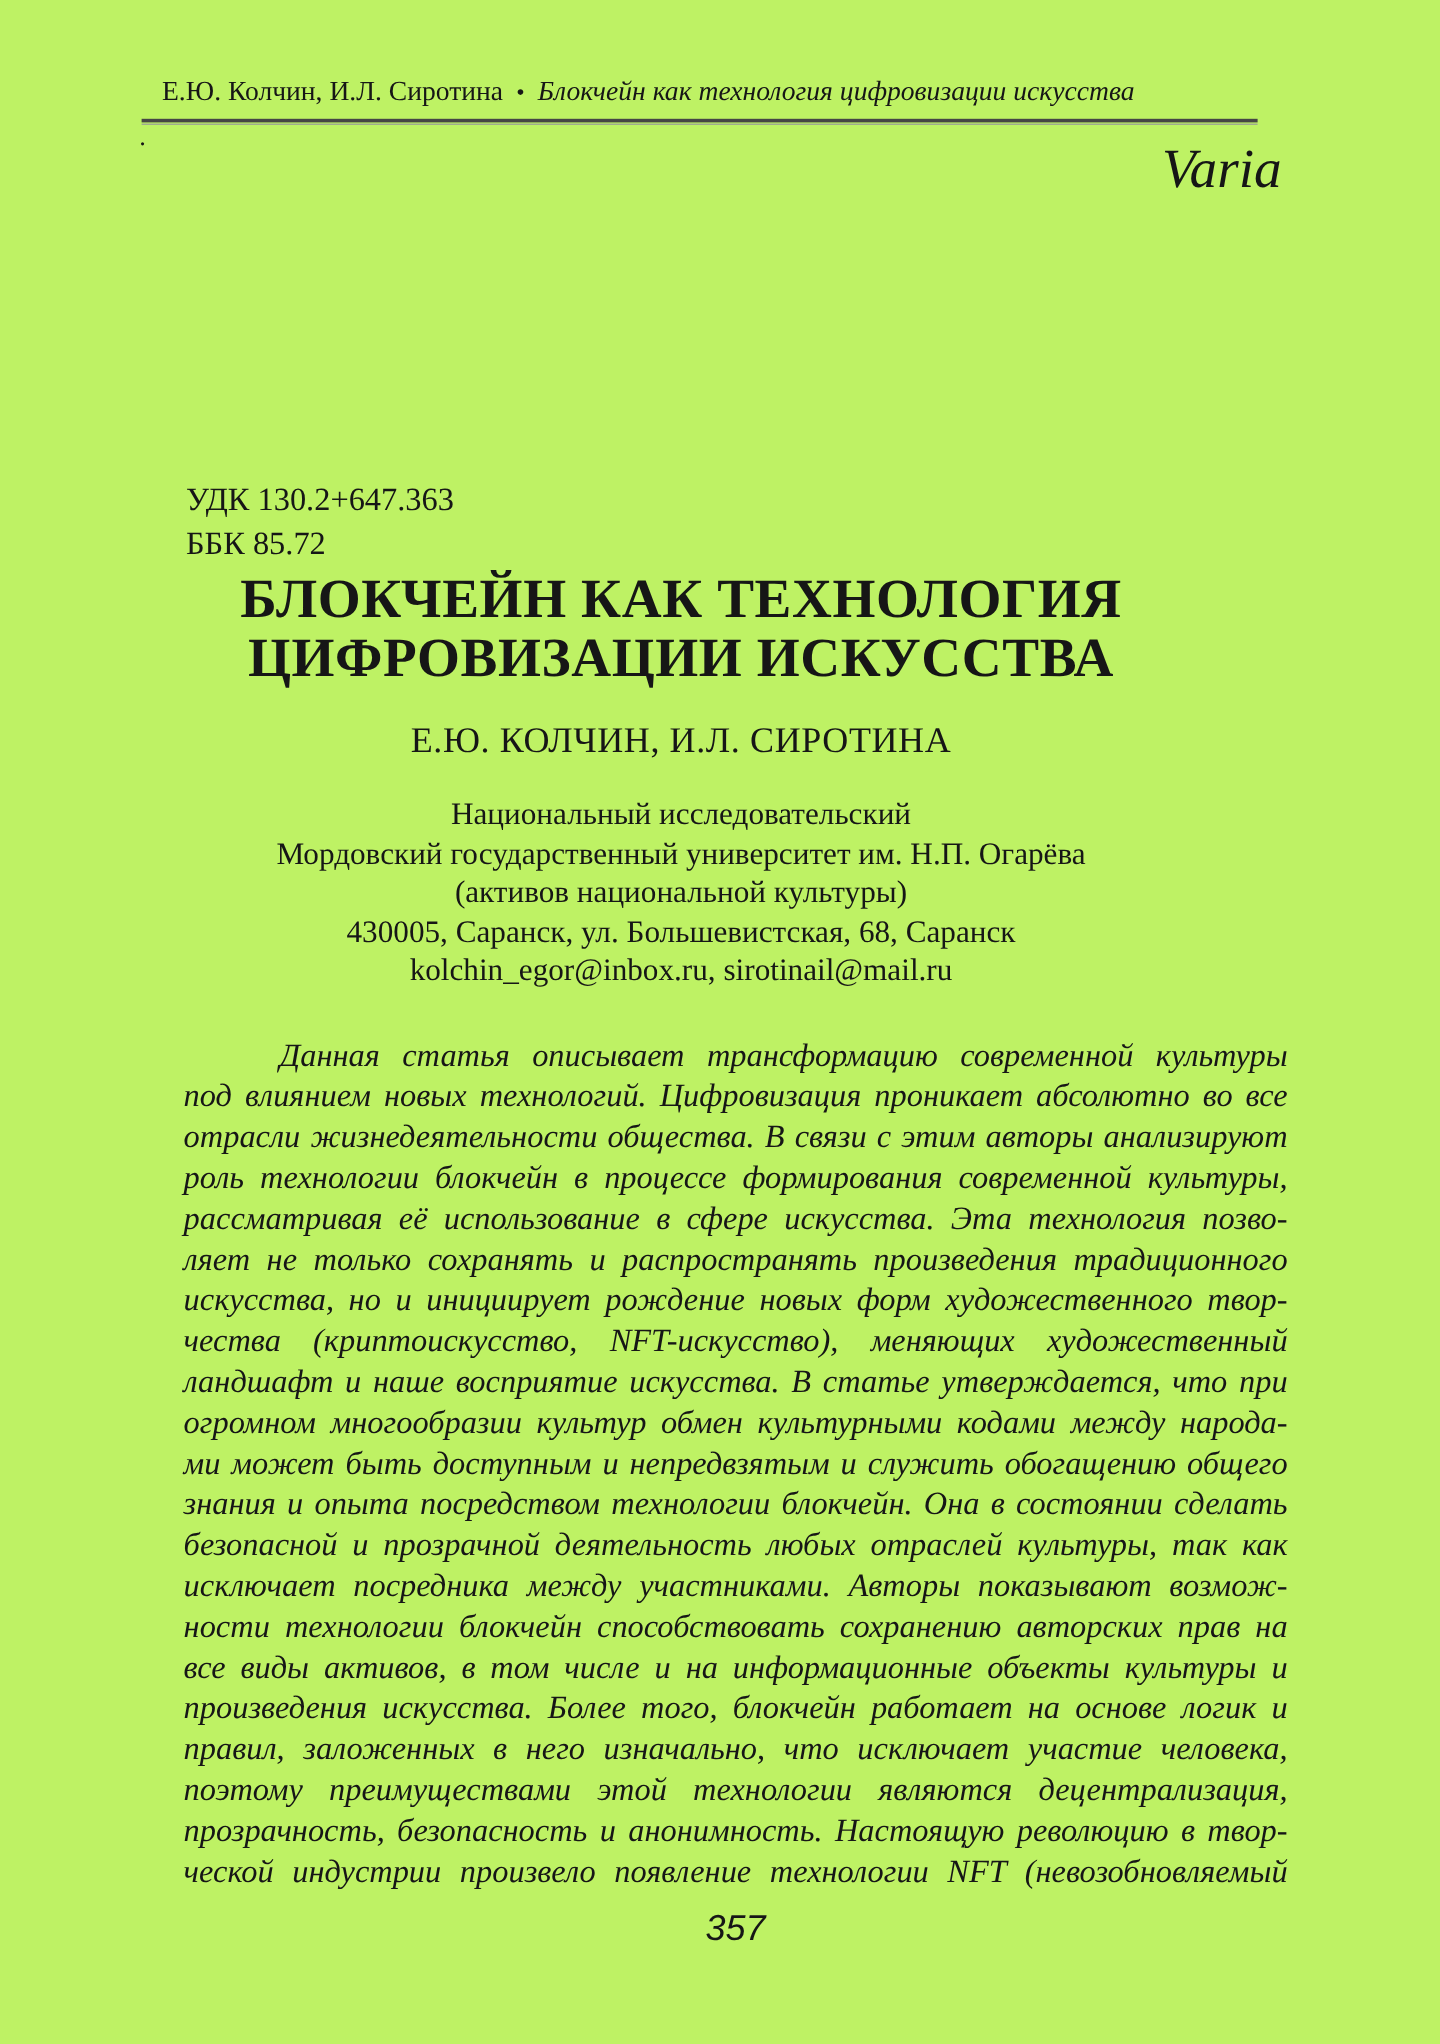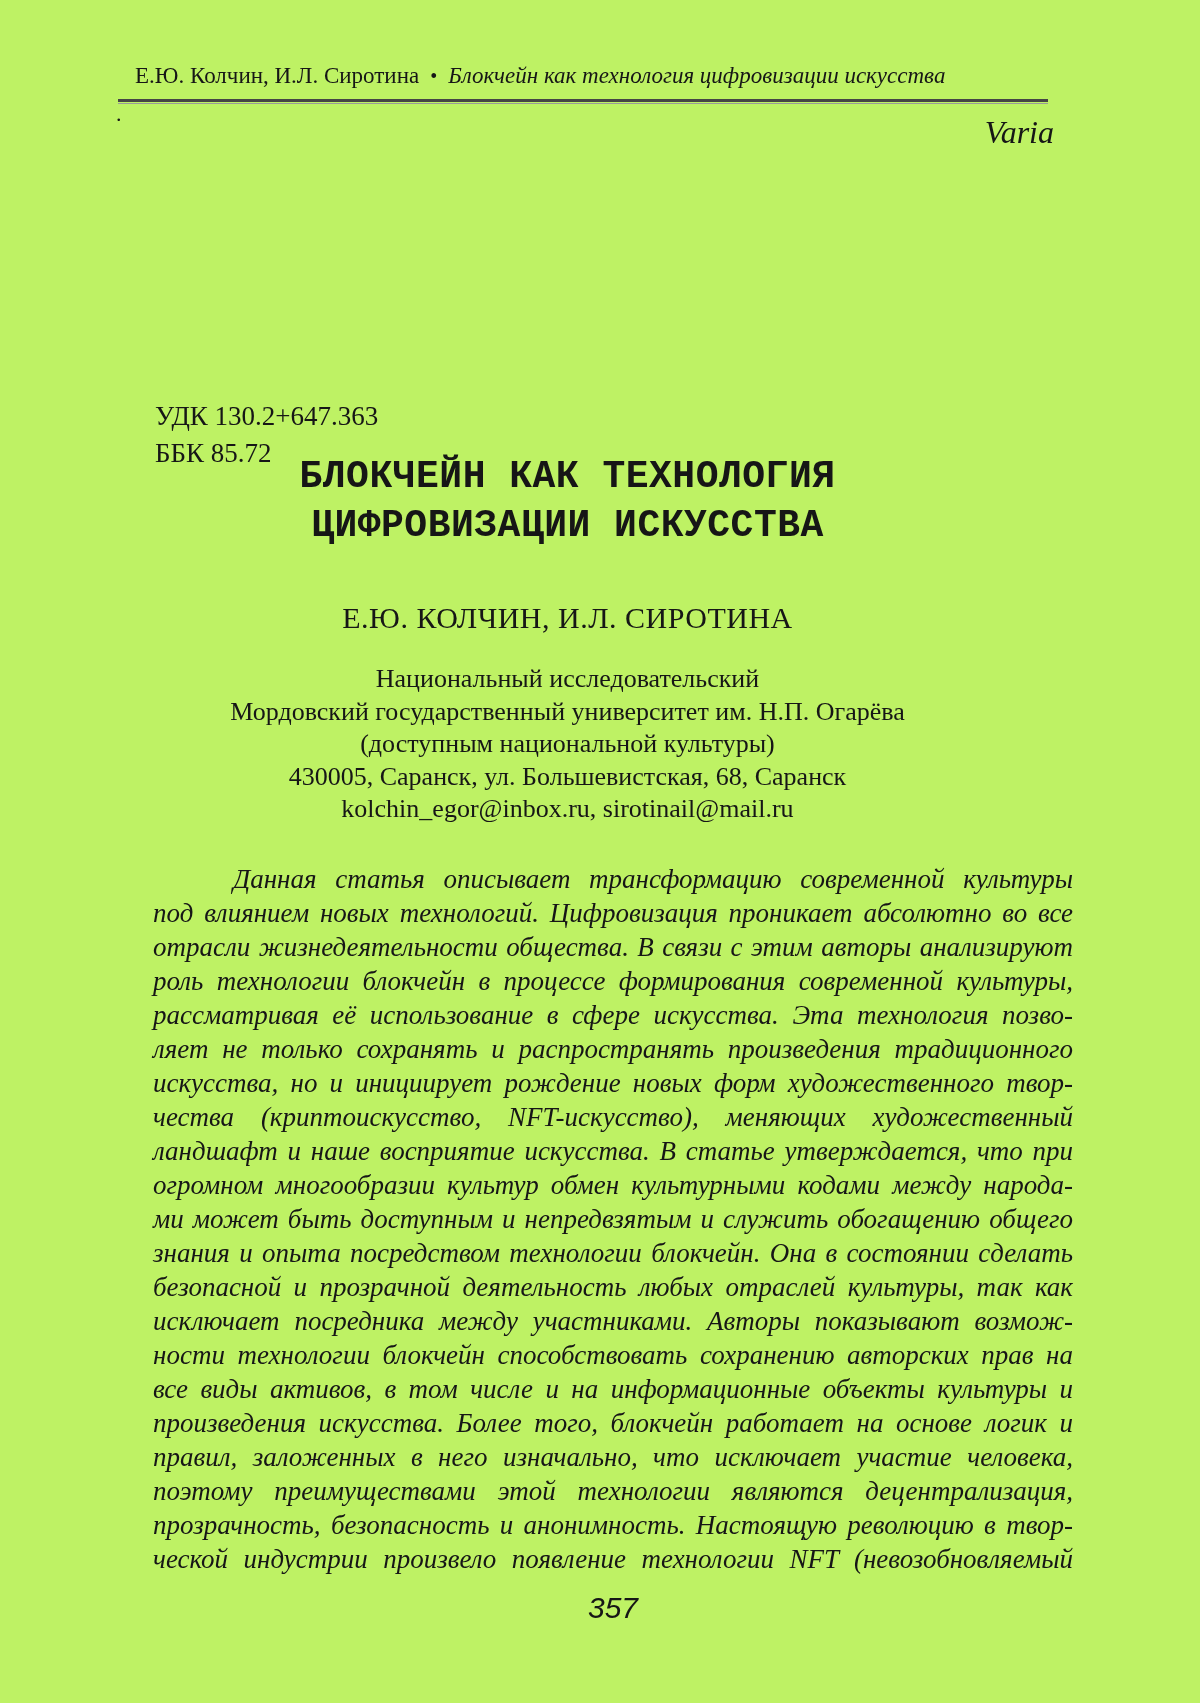--- a/index.html
+++ b/index.html
@@ -39,46 +39,45 @@
     position: absolute;
     top: 103px;
     left: 116px;
     font-size: 22px;
     line-height: 22px;
   }
 
   .varia {
     position: absolute;
     top: 114px;
-    right: 146px;
-    font-size: 32px;
+    right: 132px;
+    font-size: 46px;
     font-style: italic;
   }
 
   .codes {
     position: absolute;
     top: 398px;
     left: 155px;
     font-size: 27px;
     line-height: 37px;
   }
 
   .center-col {
     position: absolute;
     left: 135px;
     width: 865px;
     text-align: center;
   }
   .title-block {
-    top: 452px;
-    font-size: 38px;
+    top: 474px;
+    font-size: 46px;
     font-weight: bold;
     line-height: 49px;
     letter-spacing: 0.5px;
-    font-family: Liberation Mono, monospace;
   }
   .authors-line {
     top: 601px;
     font-size: 30px;
     letter-spacing: 0.5px;
   }
   .affiliation {
     top: 663px;
     font-size: 26px;
     line-height: 32.5px;
@@ -132,21 +131,21 @@
   <div class="center-col title-block">
     <div>БЛОКЧЕЙН КАК ТЕХНОЛОГИЯ</div>
     <div>ЦИФРОВИЗАЦИИ ИСКУССТВА</div>
   </div>
 
   <div class="center-col authors-line">Е.Ю. КОЛЧИН, И.Л. СИРОТИНА</div>
 
   <div class="center-col affiliation">
       <div class="affiliation-line">Национальный исследовательский</div>
       <div class="affiliation-line">Мордовский государственный университет им. Н.П. Огарёва</div>
-      <div class="affiliation-line">(доступным национальной культуры)</div>
+      <div class="affiliation-line">(активов национальной культуры)</div>
       <div class="affiliation-line">430005, Саранск, ул. Большевистская, 68, Саранск</div>
       <div class="affiliation-line">kolchin_egor@inbox.ru, sirotinail@mail.ru</div>
     </div>
 
   <div class="abstract">
       <div class="abstract-line first-line">Данная статья описывает трансформацию современной культуры</div>
       <div class="abstract-line">под влиянием новых технологий. Цифровизация проникает абсолютно во все</div>
       <div class="abstract-line">отрасли жизнедеятельности общества. В связи с этим авторы анализируют</div>
       <div class="abstract-line">роль технологии блокчейн в процессе формирования современной культуры,</div>
       <div class="abstract-line">рассматривая её использование в сфере искусства. Эта технология позво-</div>

